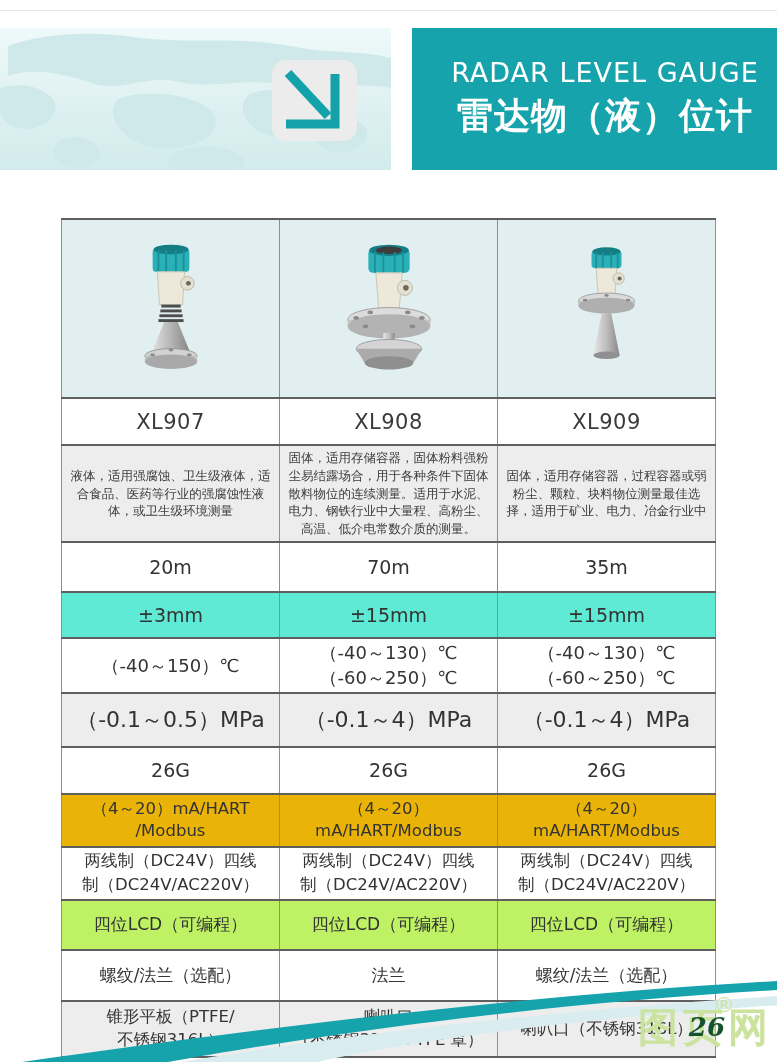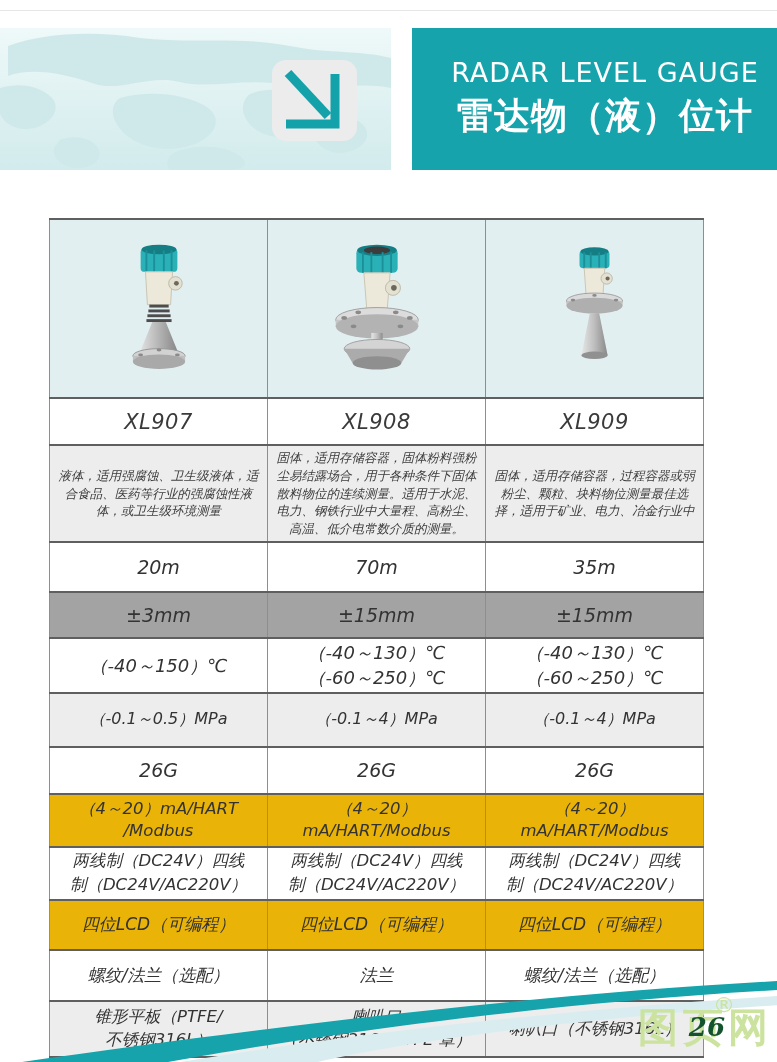--- a/index.html
+++ b/index.html
@@ -33,44 +33,44 @@
   }
   .title-band{
     position:absolute;left:412px;top:0;width:386px;height:142px;
     display:flex;flex-direction:column;align-items:center;justify-content:center;
     color:#ffffff;
   }
   .title-en{font-size:27px;font-weight:400;letter-spacing:1px;white-space:nowrap;}
   .title-zh{font-size:36px;font-weight:700;letter-spacing:1px;margin-top:4px;white-space:nowrap;font-family:Liberation Serif, serif;}
   
   table.spec{
-    position:absolute;left:49px;top:218px;width:654px;
-    border-collapse:collapse;table-layout:fixed;font-style:italic;
+    position:absolute;left:61px;top:218px;width:654px;
+    border-collapse:collapse;table-layout:fixed;
   }
   table.spec td{
     text-align:center;vertical-align:middle;
     padding:0 4px;
     color:#333333;
     border-left:1px solid #8e8e8e;border-right:1px solid #8e8e8e;
     border-top:2px solid #5f5f5f;border-bottom:2px solid #5f5f5f;
     white-space:pre-line;
     overflow:hidden;
   }
   tr.r-img   td{height:143px;background:#e2eff1;padding:1px;}
   tr.r-model td{height:45px;font-size:21px;color:#3a3a3a;letter-spacing:.5px;}
   tr.r-desc  td{height:58px;background:#ededed;font-size:12.5px;line-height:1.42;
                 text-align:center;padding:3px 6px;color:#3c3c3c;}
   tr.r-range td{height:48px;font-size:19px;}
-  tr.r-acc   td{height:44px;background:#a3a3a3;font-size:19px;}
+  tr.r-acc   td{height:44px;background:#5eead4;font-size:19px;}
   tr.r-temp  td{height:53px;font-size:18px;line-height:1.4;}
-  tr.r-press td{height:52px;background:#ededed;font-size:16px;}
+  tr.r-press td{height:52px;background:#ededed;font-size:22px;}
   tr.r-freq  td{height:45px;font-size:19px;}
   tr.r-out   td{height:51px;background:#eab308;font-size:16.5px;line-height:1.35;}
   tr.r-power td{height:51px;font-size:16.5px;line-height:1.45;}
-  tr.r-disp  td{height:48px;background:#eab308;font-size:17px;}
+  tr.r-disp  td{height:48px;background:#bef264;font-size:17px;}
   tr.r-conn  td{height:49px;font-size:17px;}
   tr.r-ant   td{height:54px;background:#ededed;font-size:16.5px;line-height:1.35;}
   .prod-wrap{display:flex;align-items:center;justify-content:center;height:100%;}
   
   .waves{position:absolute;left:0;bottom:0;width:777px;height:115px;}
   .watermark{
     position:absolute;right:4px;bottom:7px;
     font-size:40px;font-weight:700;letter-spacing:5px;
     color:#cbe39e;white-space:nowrap;
   }

